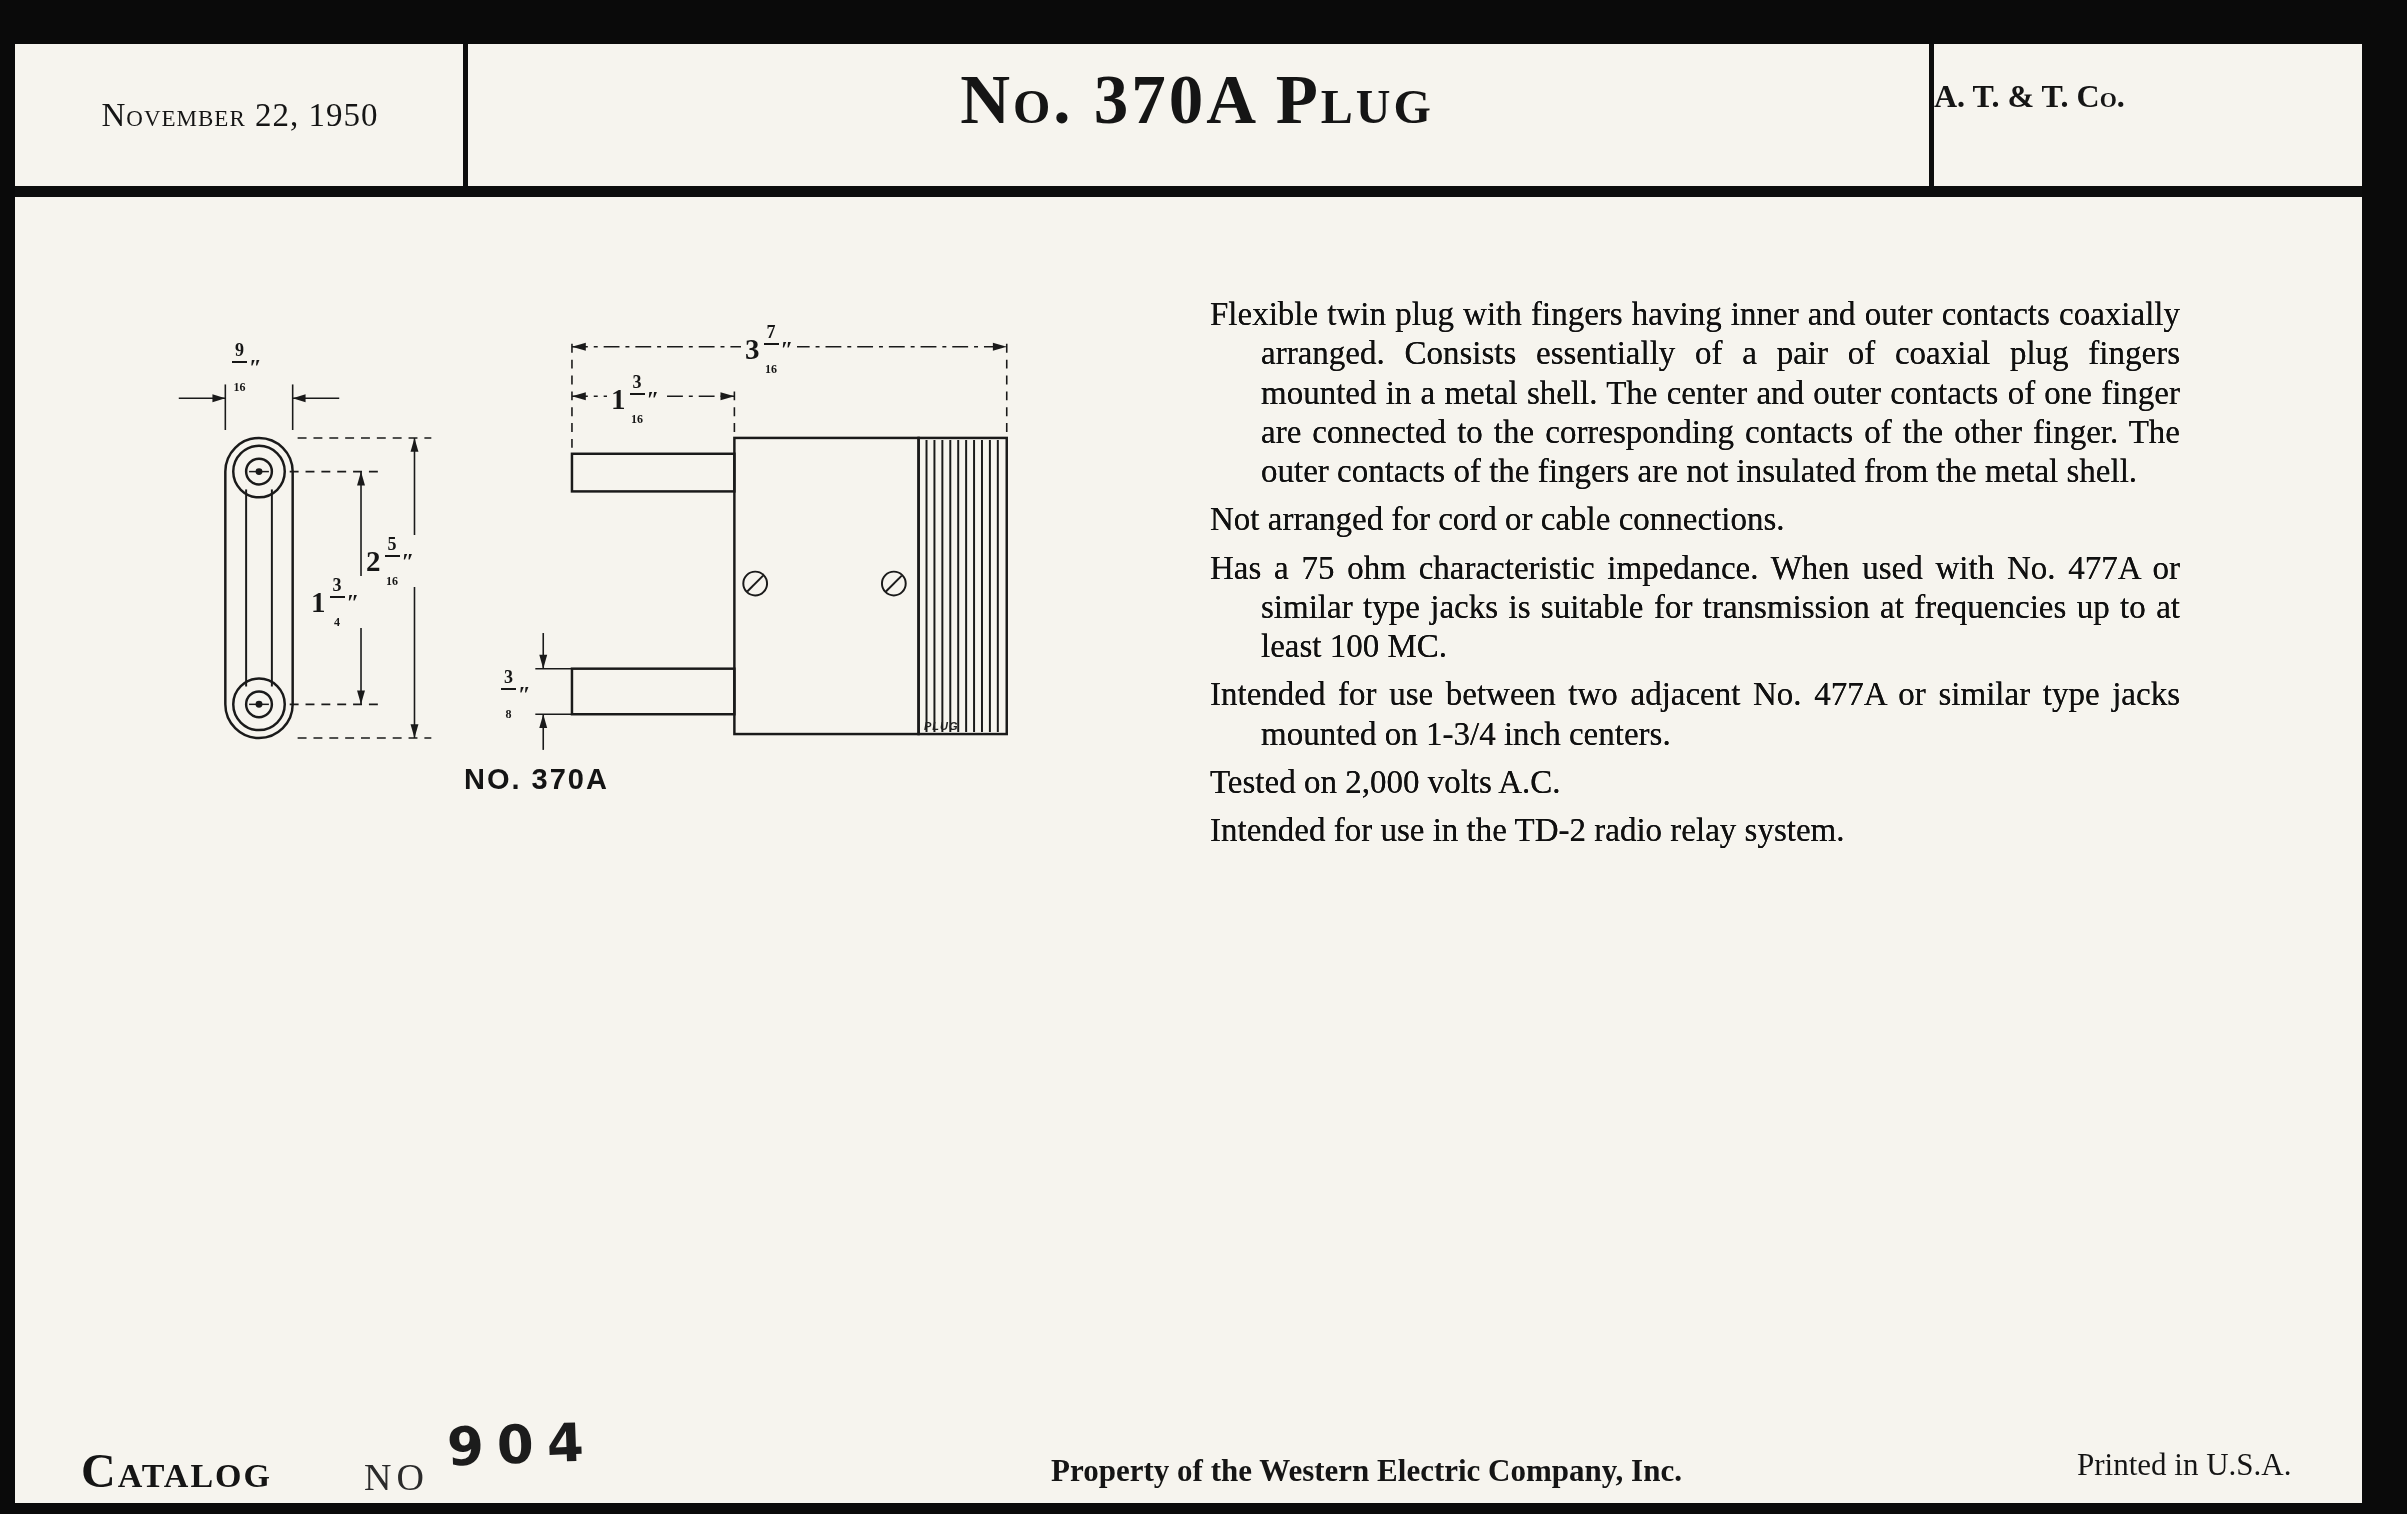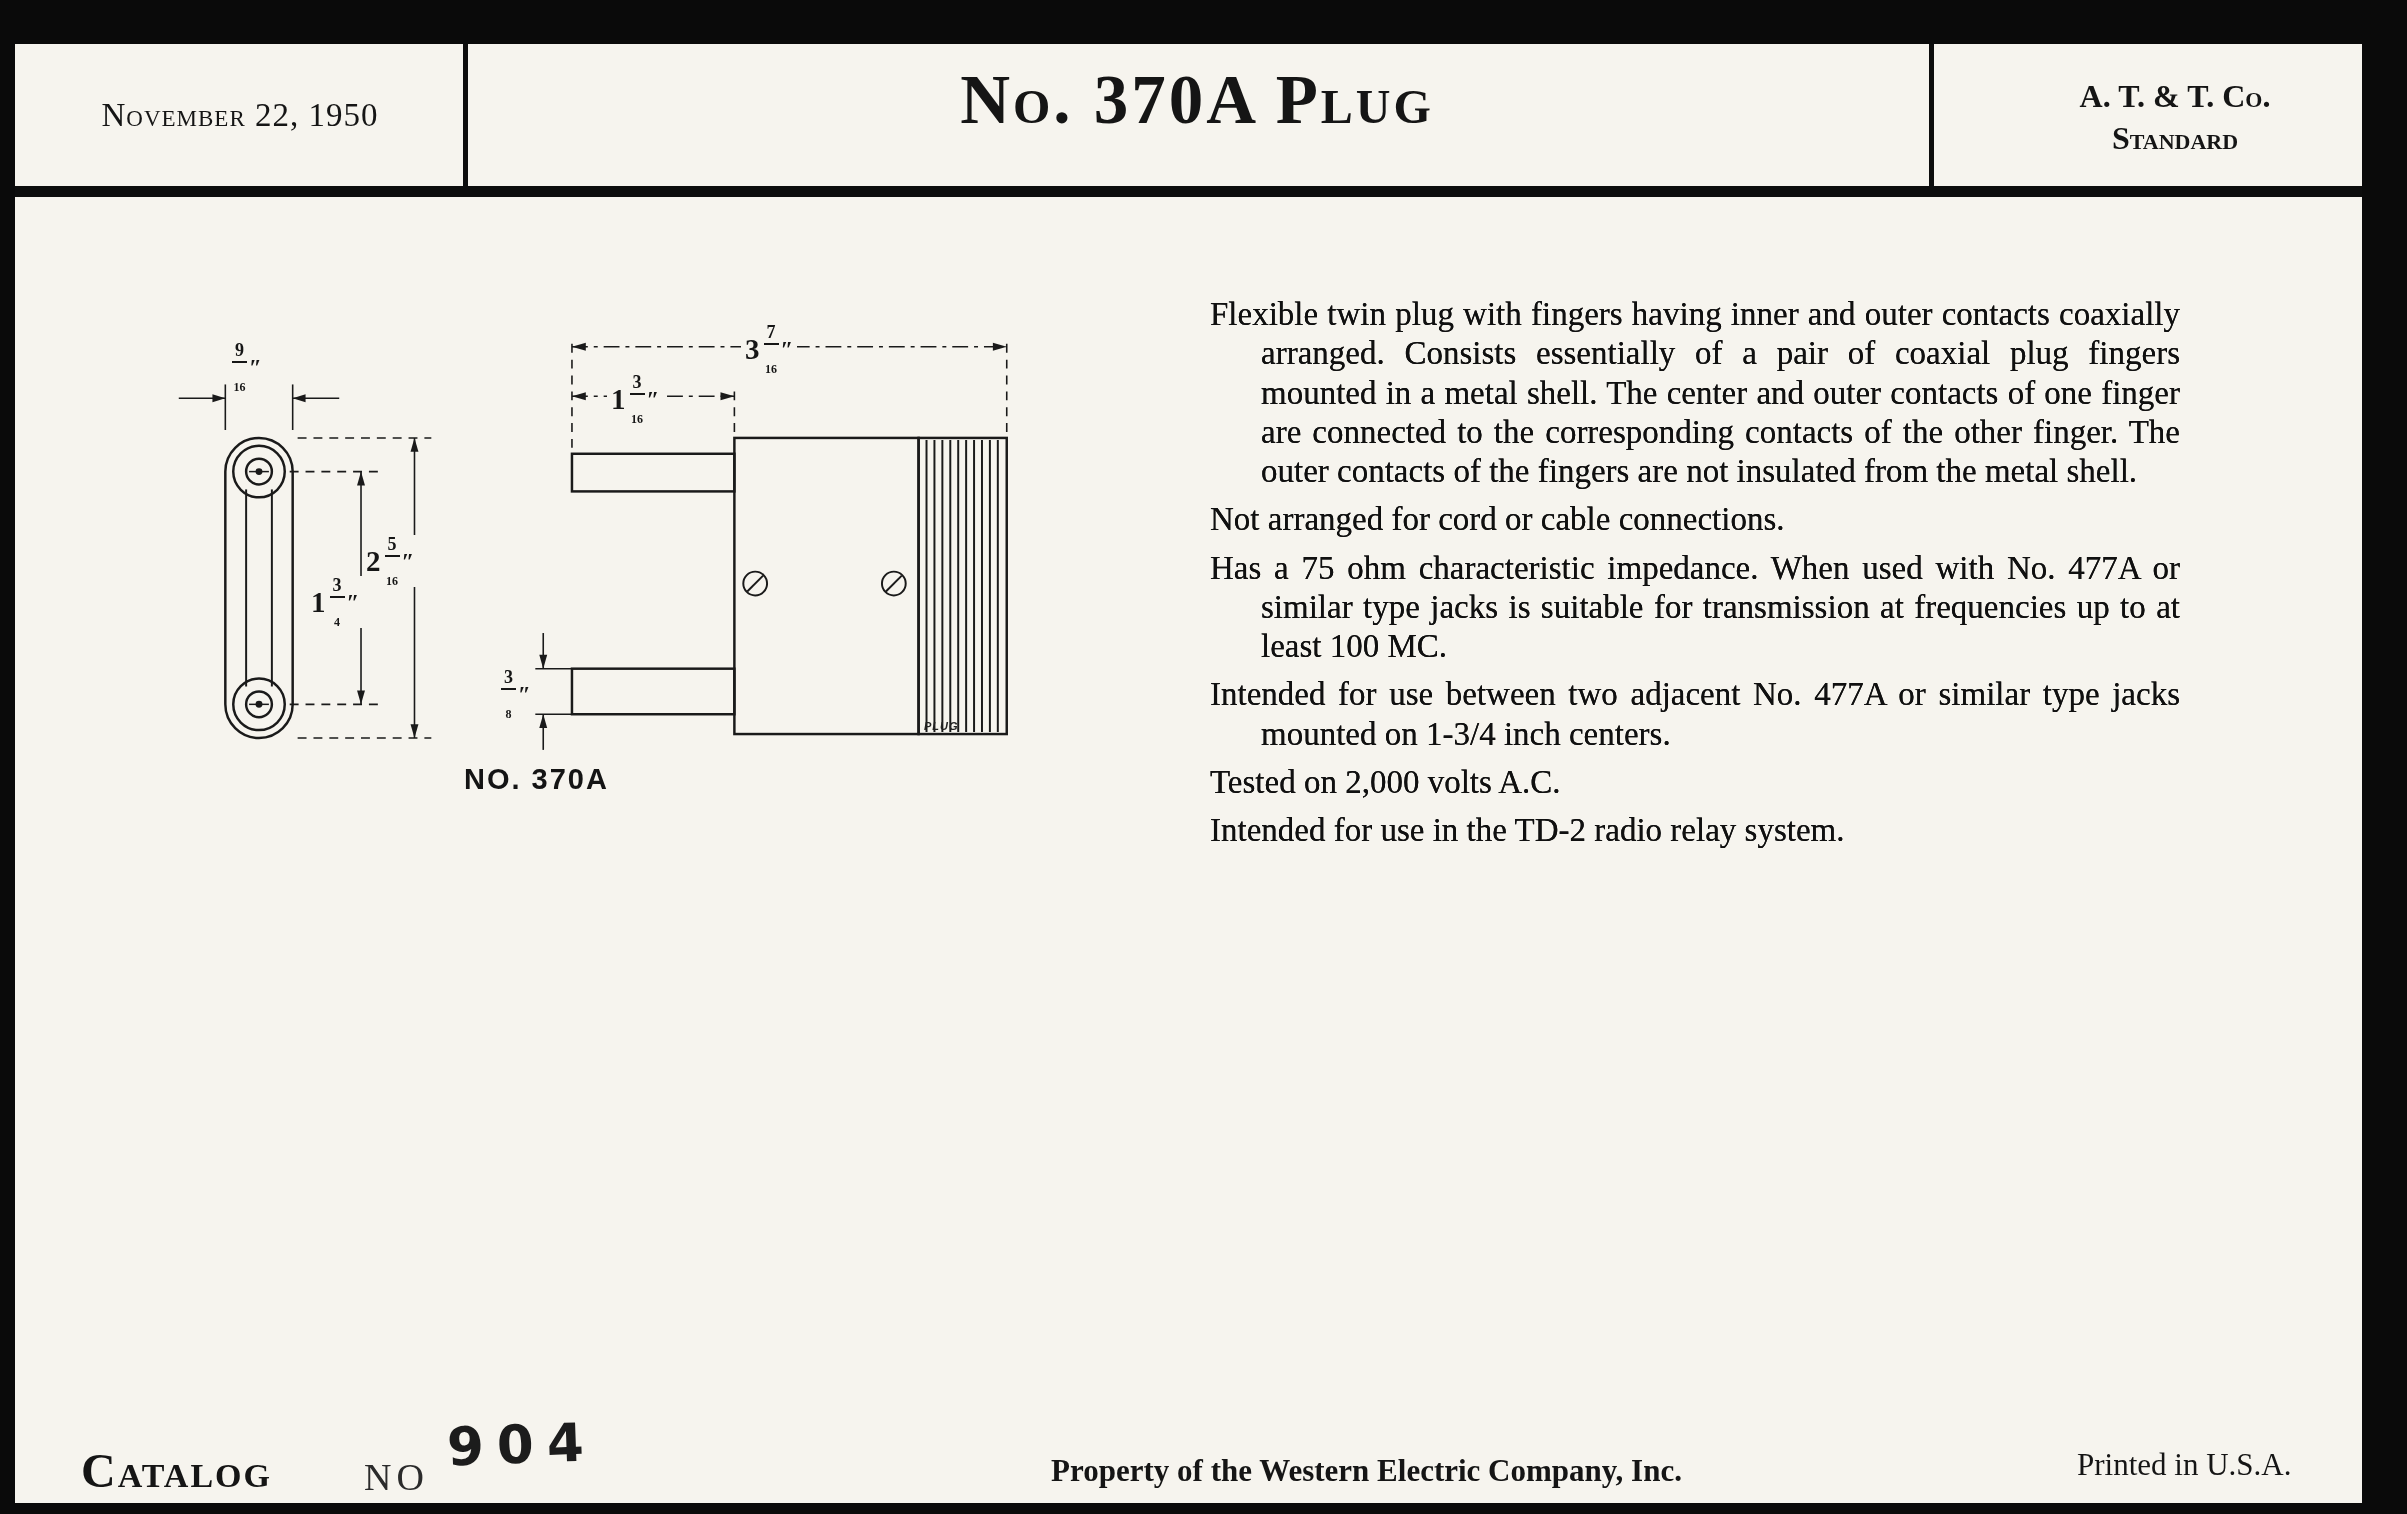--- a/index.html
+++ b/index.html
@@ -12,22 +12,22 @@
   .bar-bottom{left:0;top:1503px;width:2408px;height:12px;}
 
   
   .h-rule{position:absolute;left:15px;top:186px;width:2347px;height:11px;background:#0d0d0d;}
   .h-div{position:absolute;top:44px;width:5px;height:143px;background:#0d0d0d;}
   .h-div1{left:463px;} .h-div2{left:1929px;}
   .h-date{position:absolute;left:18px;top:97px;width:444px;text-align:center;
           font-weight:normal;font-size:33px;font-variant:small-caps;letter-spacing:1px;}
   .h-title{position:absolute;left:468px;top:61px;width:1458px;text-align:center;
            font-weight:bold;font-size:69px;font-variant:small-caps;letter-spacing:3px;}
-  .h-org{position:absolute;left:1934px;top:75px;width:426px;text-align:center;
-         font-weight:bold;font-size:32px;font-variant:small-caps;line-height:1.32;padding-left:28px;}
+  .h-org{position:absolute;left:1934px;top:75px;width:426px;text-align:left;
+         font-weight:bold;font-size:32px;font-variant:small-caps;line-height:1.32;}
 
   
   .body-col{position:absolute;left:1210px;top:295px;width:986px;font-size:33px;line-height:1.19;
             text-align:justify;color:#101010;text-shadow:0 0 0.6px currentColor;}
   .body-col p{margin:0 16px 9px 0;padding-left:51px;text-indent:-51px;}
 
   
   .drawing{position:absolute;left:149px;top:327px;width:941px;height:515px;}
   .drawing svg{position:absolute;left:0;top:0;}
   .dim-label{position:absolute;display:flex;align-items:center;background:#f6f4ee;padding:0 4px;
@@ -60,21 +60,20 @@
 
   <div class="bar bar-top"></div>
   <div class="bar bar-left"></div>
   <div class="bar bar-right"></div>
   <div class="bar bar-bottom"></div>
 
   <div class="h-date">November 22, 1950</div>
   <div class="h-title">No. 370A Plug</div>
   <div class="h-org">
     <div>A. T. &amp; T. Co.</div>
-    <div>Standard</div>
   </div>
   <div class="h-div h-div1"></div>
   <div class="h-div h-div2"></div>
   <div class="h-rule"></div>
 
   <div class="drawing">
     <svg width="941" height="515" viewBox="0 0 950 520">
       <g stroke="#1a1a1a" fill="none" stroke-width="2.5">
 
         <rect x="77" y="112" width="68" height="303" rx="34" ry="34"></rect>

